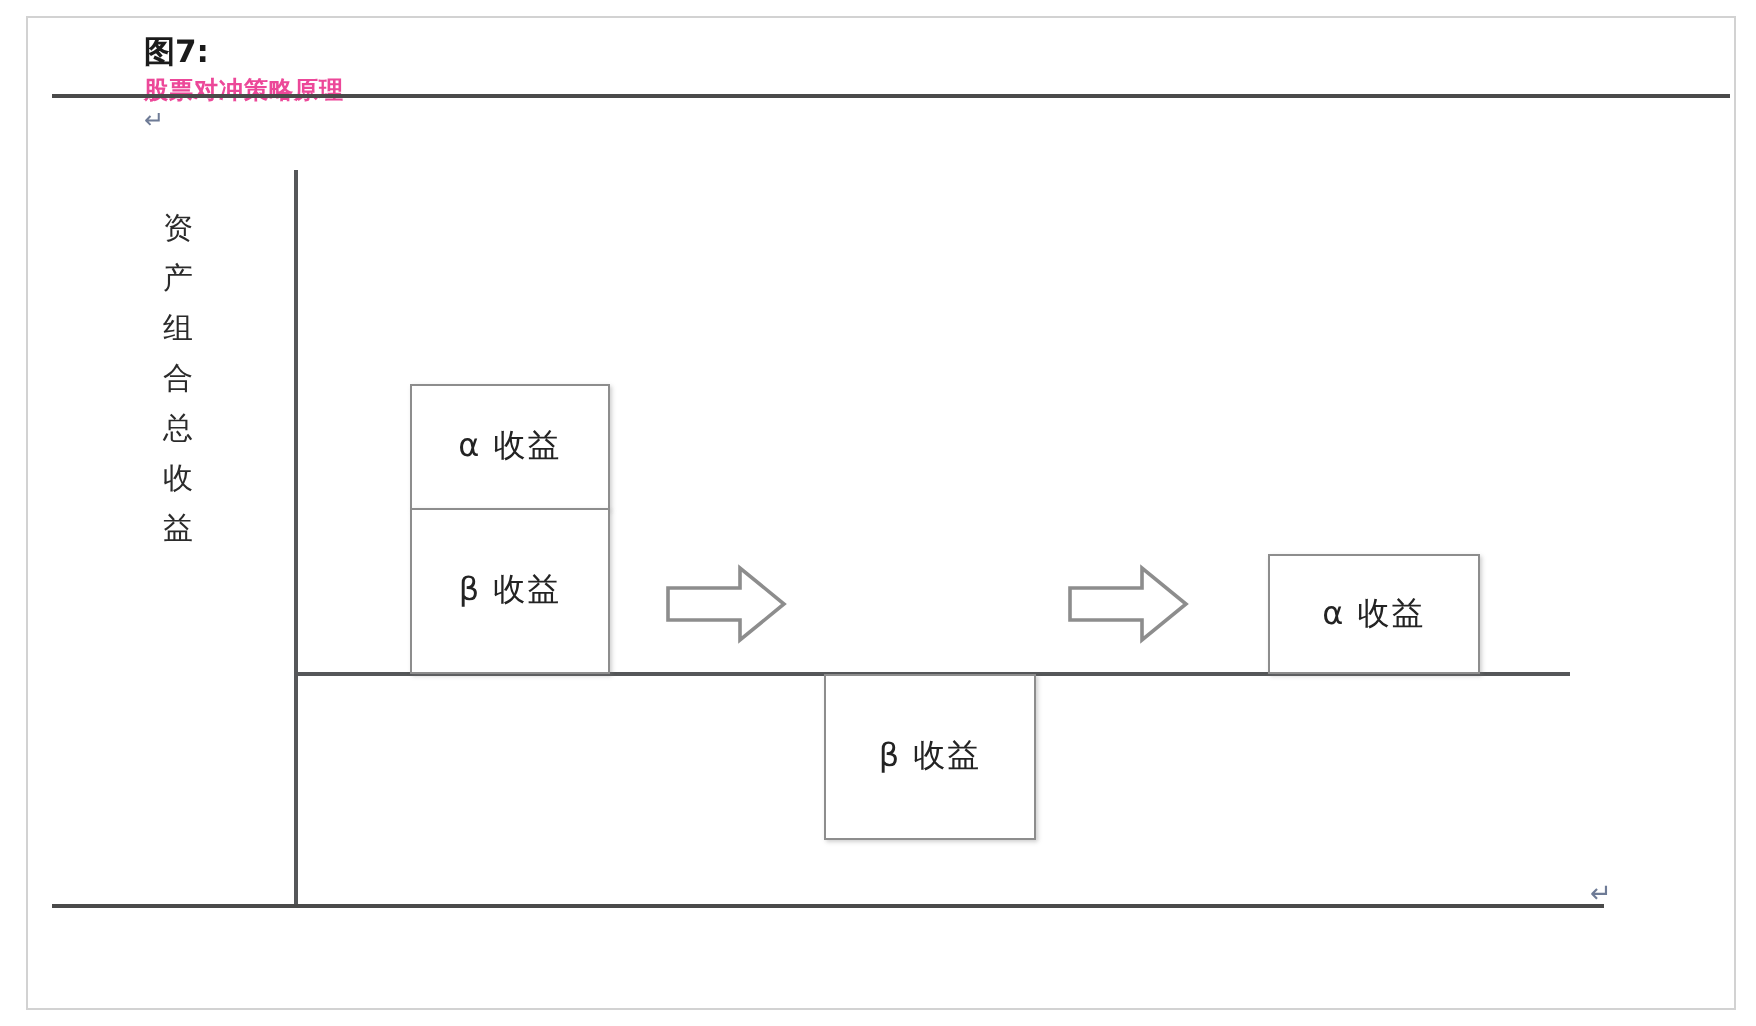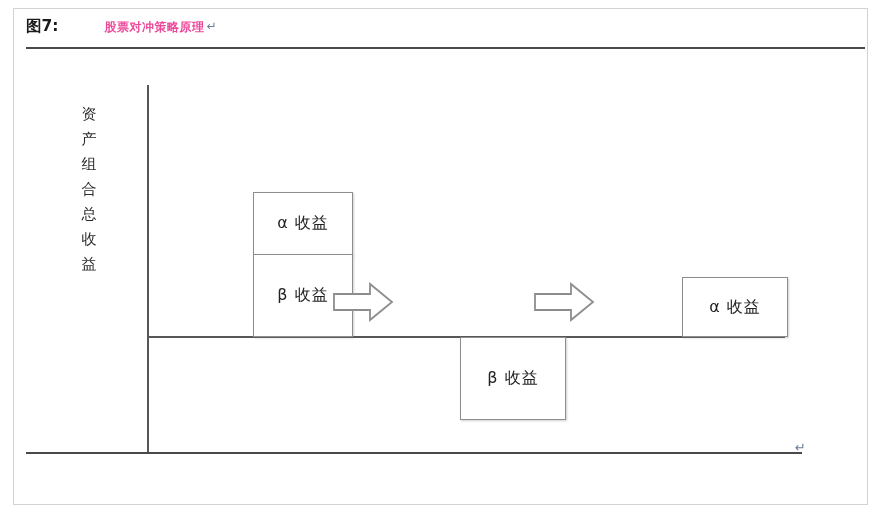--- a/index.html
+++ b/index.html
@@ -29,20 +29,21 @@
   }
 
   
   .title-row {
     position: absolute;
     left: 26px;
     top: 16px;
     display: flex;
     align-items: baseline;
     white-space: nowrap;
+    flex-direction: column;
   }
   .fig-label {
     font-family: "DejaVu Sans", sans-serif;
     font-weight: bold;
     font-size: 15.5px;
     color: #1b1b1b;
     letter-spacing: 0px;
   }
   .fig-title {
     font-family: "DejaVu Sans", sans-serif;
@@ -118,21 +119,20 @@
     background: #ffffff;
     box-sizing: border-box;
     display: flex;
     align-items: center;
     justify-content: center;
     font-family: "DejaVu Sans", sans-serif;
     font-size: 16px;
     color: #232323;
     box-shadow: 1px 1px 2px rgba(120,120,120,0.35);
     letter-spacing: 1px;
-    margin-left: 48px;
   }
   .box-alpha-left {
     left: 205px;
     top: 192px;
     width: 100px;
     height: 63px;
   }
   .box-beta-left {
     left: 205px;
     top: 254px;

